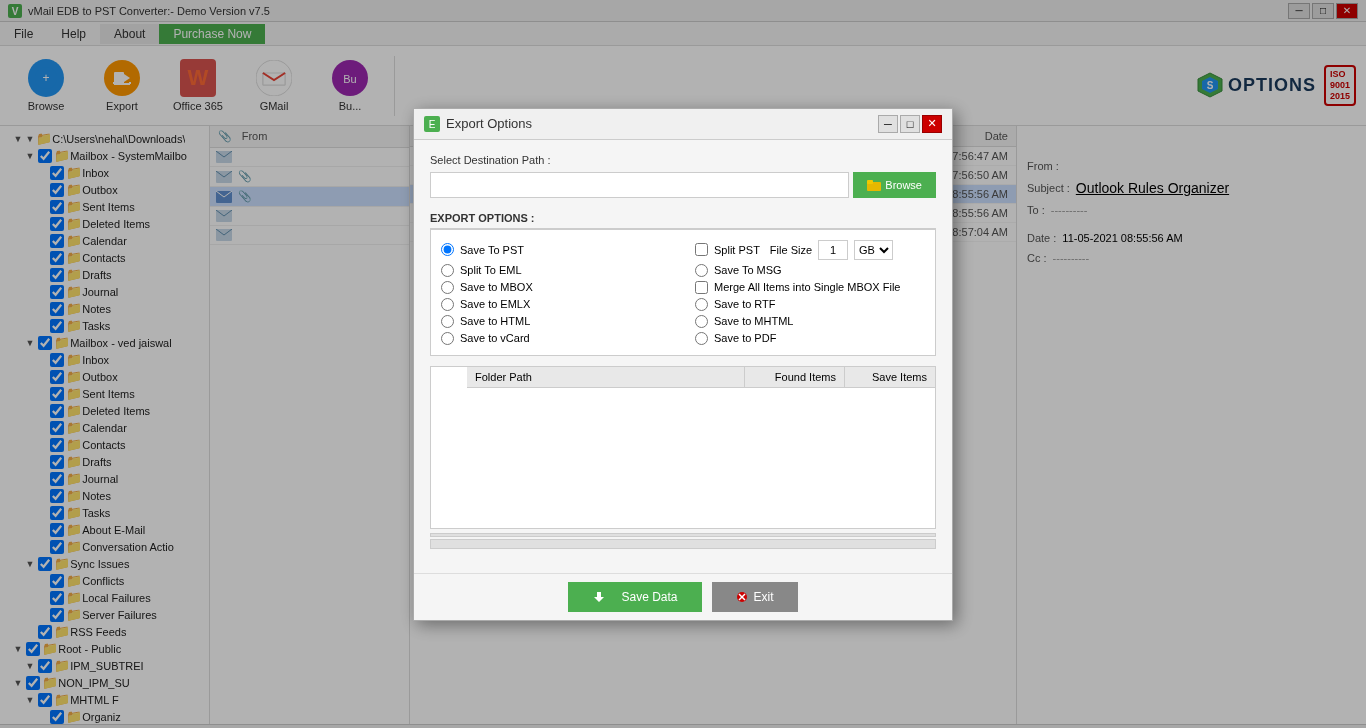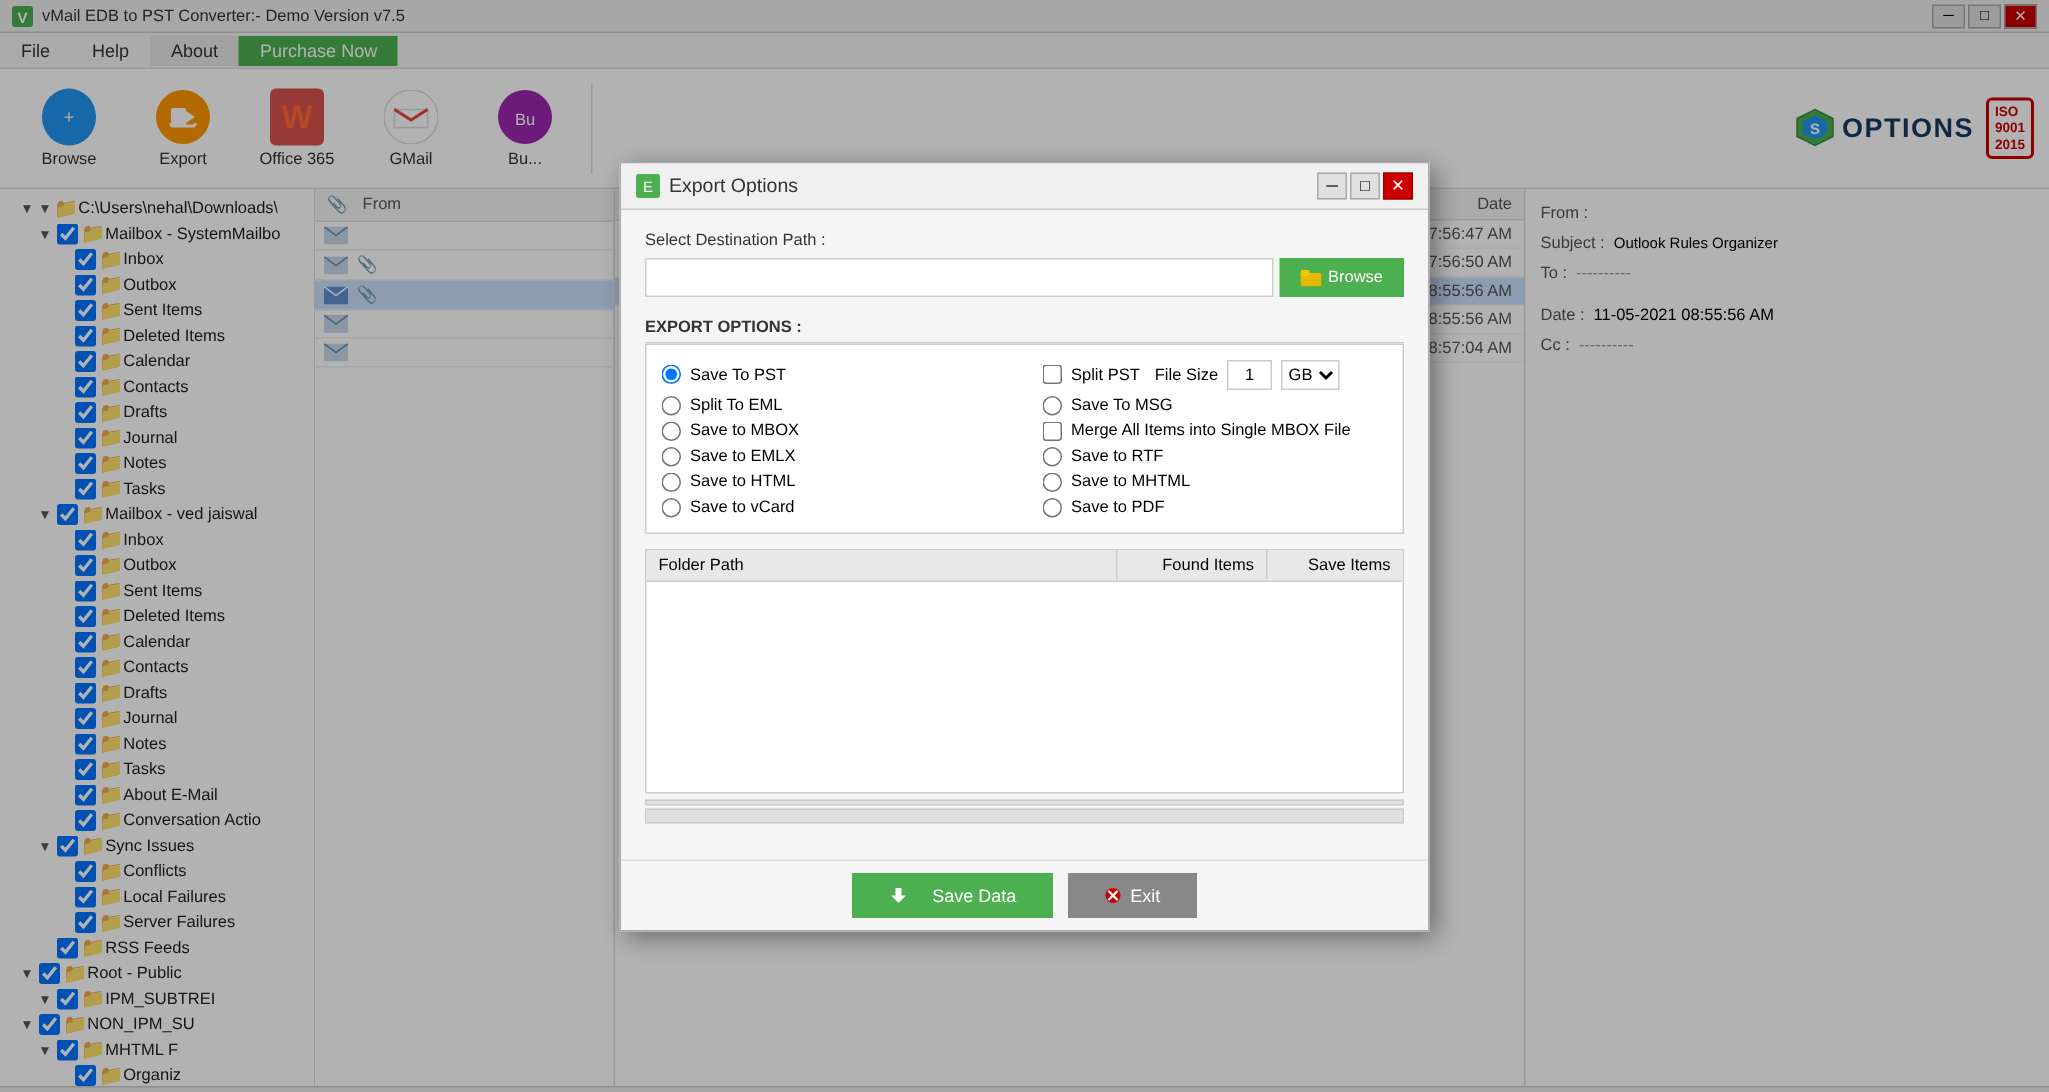--- a/index.html
+++ b/index.html
@@ -76,21 +76,21 @@
     .options-grid { display: grid; grid-template-columns: 1fr 1fr; gap: 4px 24px; border: 1px solid #ccc; background: white; padding: 10px; }
     .radio-row { display: flex; align-items: center; gap: 6px; font-size: 11px; }
     .radio-row input[type=radio] { margin: 0; }
     .radio-row input[type=checkbox] { margin: 0; }
     .split-row { display: flex; align-items: center; gap: 6px; font-size: 11px; }
     .file-size-input { width: 30px; border: 1px solid #ccc; text-align: center; font-size: 11px; height: 20px; }
     .gb-select { border: 1px solid #ccc; font-size: 11px; height: 20px; background: white; }
 
     .progress-section { margin-bottom: 10px; }
     .progress-label { font-size: 11px; font-weight: bold; color: #333; margin-bottom: 6px; }
-    .progress-table { border: 1px solid #ccc; background: white; width: 100%; font-size: 11px; }
+    .progress-table { border: 1px solid #ccc; background: white; width: 100%; font-size: 11px; padding-left: 36px; }
     .progress-table-header { display: flex; background: #e8e8e8; border-bottom: 1px solid #ccc; }
     .progress-col-path { flex: 1; padding: 4px 8px; border-right: 1px solid #ccc; }
     .progress-col-found { width: 100px; padding: 4px 8px; border-right: 1px solid #ccc; text-align: right; }
     .progress-col-save { width: 90px; padding: 4px 8px; text-align: right; }
     .progress-body { height: 140px; }
 
     .modal-footer { padding: 8px 16px; display: flex; justify-content: center; gap: 10px; border-top: 1px solid #ddd; }
     .save-btn { background: #4caf50; color: white; border: none; padding: 8px 24px; font-size: 12px; cursor: pointer; display: flex; align-items: center; gap: 15px; }
     .exit-btn { background: #888; color: white; border: none; padding: 8px 24px; font-size: 12px; cursor: pointer; display: flex; align-items: center; gap: 6px; }
 
@@ -584,26 +584,26 @@
         <span class="right-row-date">11-05-2021 08:55:56 AM</span>
       </div>
       <div class="right-row">
         <span class="right-row-subject"></span>
         <span class="right-row-date">11-05-2021 08:57:04 AM</span>
       </div>
     </div>
   </div>
 
   <div class="detail-panel">
-    <div style="margin-bottom:8px;display:flex;gap:6px;align-items:flex-start;">
+    <div style="margin-bottom:8px;display:flex;gap:6px;align-items:flex-start;margin-top:24px;">
       <span style="font-size:11px;color:#555;">From :</span>
     </div>
     <div style="margin-bottom:8px;display:flex;gap:6px;align-items:center;">
       <span style="font-size:11px;color:#555;">Subject :</span>
-      <span style="font-size:10px;">Outlook Rules Organizer</span>
+      <span style="font-size:14px;text-decoration:underline;">Outlook Rules Organizer</span>
     </div>
     <div style="margin-bottom:16px;display:flex;gap:6px;align-items:center;">
       <span style="font-size:11px;color:#555;">To :</span>
       <span style="font-size:11px;color:#999;">----------</span>
     </div>
     <div style="margin-bottom:8px;display:flex;gap:6px;align-items:center;">
       <span style="font-size:11px;color:#555;">Date :</span>
       <span style="font-size:11px;">11-05-2021 08:55:56 AM</span>
     </div>
     <div style="display:flex;gap:6px;align-items:center;">

